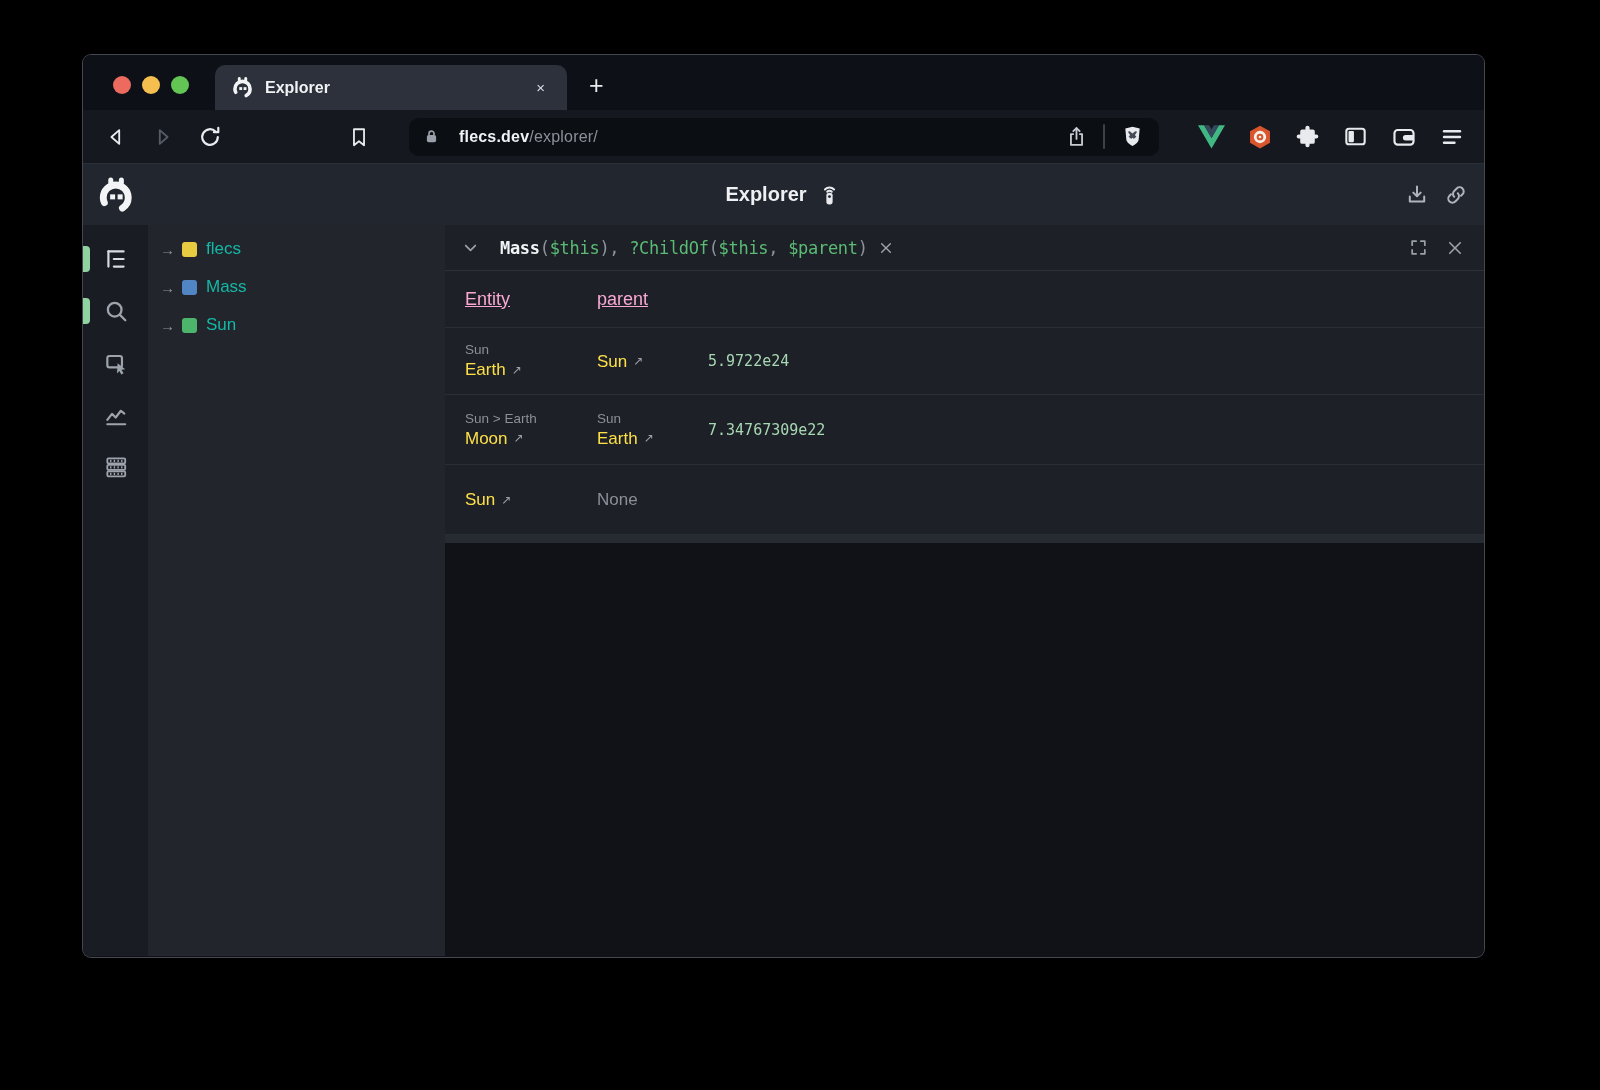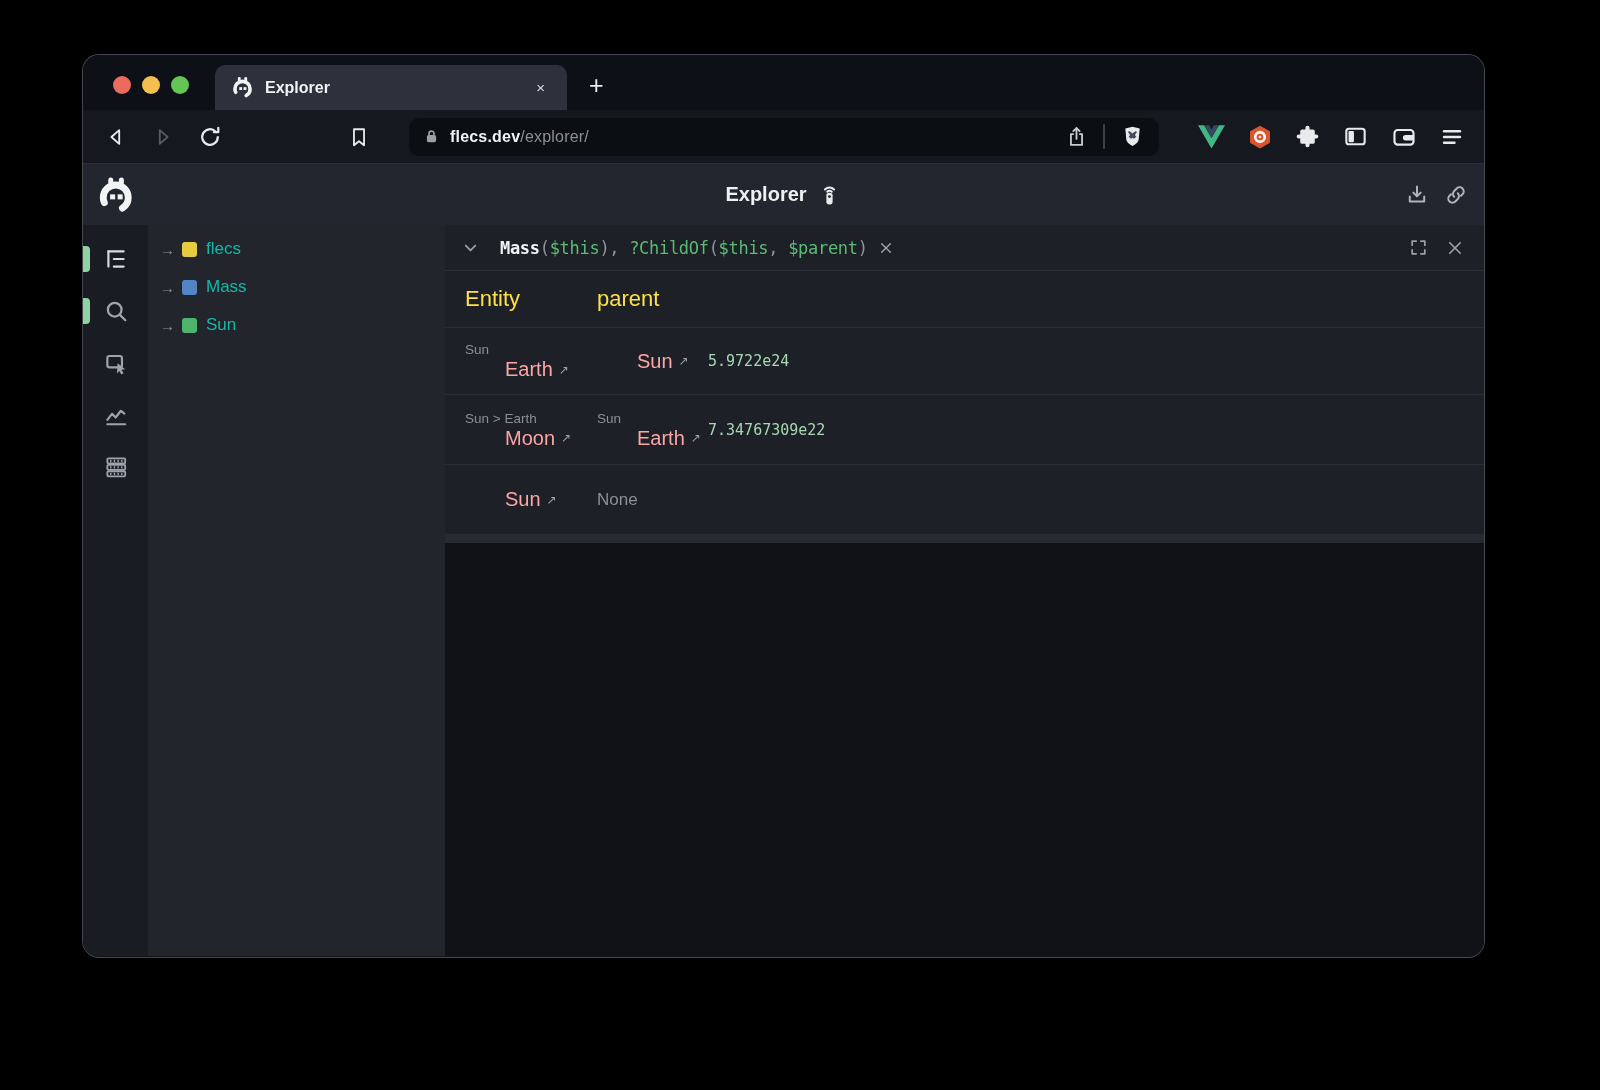--- a/index.html
+++ b/index.html
@@ -1,19 +1,19 @@
 <!DOCTYPE html>
 <html style="--c-accent_green: #5bbb75; --c-value_green: #a7d8b3; --c-pill_green: #8fd3a0; --c-tl_red: #ed6a5e; --c-tl_yellow: #f5bf4f; --c-tl_green: #62c554; --c-vue_green: #41b883; --c-vue_dark: #35495e; --c-hex_orange: #d9552e;"><head>
 <meta charset="utf-8">
 <style>
   * { box-sizing: border-box; margin: 0; padding: 0; }
   html,body { width:1600px; height:1090px; background:#000; font-family:"Liberation Sans", sans-serif; overflow:hidden; }
   .window {
     position:absolute; left:83px; top:55px; width:1401px; height:902px;
-    border-radius:16px; overflow:hidden; background:#101217;
+    border-radius:8px; overflow:hidden; background:#101217;
     box-shadow:0 0 0 1px #43474f;
   }
   
   .tabbar { height:55px; background:#0d1016; display:flex; align-items:flex-end; position:relative; }
   .lights { position:absolute; left:30px; top:21px; display:flex; gap:11px; }
   .light { width:18px; height:18px; border-radius:50%; }
   .light.red { background:var(--c-tl_red); }
   .light.yellow { background:var(--c-tl_yellow); }
   .light.green { background:var(--c-tl_green); }
   .tab {
@@ -25,21 +25,21 @@
   .newtab { color:#e8eaed; font-size:25px; font-weight:400; margin-left:22px; margin-bottom:12px; line-height:1; }
   
   .toolbar { height:53px; background:#15181f; display:flex; align-items:center; padding:0 16px 0 18px; }
   .tbtn { width:30px; height:30px; display:flex; align-items:center; justify-content:center; margin-right:17px; color:#e8eaed; }
   .tbtn.disabled { color:#565c66; }
   .bookmark-btn { margin-left:102px; }
   .urlbar {
     margin-left:18px; width:750px; height:38px; background:#0b0e13; border-radius:10px;
     display:flex; align-items:center; padding:0 14px;
   }
-  .url-text { margin-left:10px; font-size:16px; letter-spacing:.2px; }
+  .url-text { margin-left:19px; font-size:16px; letter-spacing:.2px; }
   .url-host { color:#f0f2f4; font-weight:700; }
   .url-path { color:#8b9099; font-weight:400; }
   .url-right { margin-left:auto; display:flex; align-items:center; gap:15px; }
   .url-divider { width:2px; height:25px; background:#3c414a; border-radius:1px; }
   .ext-icons { margin-left:auto; display:flex; align-items:center; gap:19px; padding-right:2px; }
   .ext { width:29px; height:29px; display:flex; align-items:center; justify-content:center; color:#e8eaed; }
   
   .appheader { height:62px; background:#22262e; border-top:1px solid #2b2f38; position:relative; display:flex; align-items:center; }
   .flecs-logo { margin-left:14px; }
   .app-title-wrap { position:absolute; left:0; right:0; display:flex; align-items:center; justify-content:center; gap:10px; }
@@ -63,26 +63,26 @@
   .q-chevron { color:#9aa0a9; display:flex; }
   .query-text { margin-left:20px; font-family:"DejaVu Sans Mono", monospace; font-size:17px; letter-spacing:-.3px; }
   .q-name { color:#f2f4f6; font-weight:700; }
   .q-punct { color:#8d939c; }
   .q-var { color:var(--c-accent_green); }
   .q-x { margin-left:10px; color:#9aa0a9; display:flex; }
   .q-right { margin-left:auto; display:flex; align-items:center; gap:18px; color:#9aa0a9; }
   .qtable { background:#1d2026; }
   .trow { display:grid; grid-template-columns:132px 111px 1fr; padding-left:20px; border-bottom:1px solid #292d35; }
   .trow.head { height:57px; align-items:center; }
-  .th { color:#fde047; font-size:22px; }
+  .th { color:#f9a8d4; font-size:18px;text-decoration:underline; }
   .trow.r1 { height:67px; } .trow.r2 { height:70px; } .trow.r3 { height:70px; }
   .cell { display:flex; flex-direction:column; justify-content:center; }
   .cell .path { color:#8a8f99; font-size:13.5px; line-height:17px; }
   .name-line { display:flex; align-items:center; gap:6px; }
-  .ename { color:#fca5a5; font-size:20px; font-weight:500; line-height:23px;margin-left:40px; }
+  .ename { color:#fde047; font-size:17px; font-weight:500; line-height:23px; }
   .golink { color:#9aa0aa; font-size:12px; }
   .none-val { color:#8a8f99; font-size:17px; }
   .mass { font-family:"DejaVu Sans Mono", monospace; font-size:15px; color:var(--c-value_green); }
   .table-foot { height:8px; background:#262a31; }
   svg { display:block; }
 </style>
 </head>
 <body>
 
 <div class="window">

